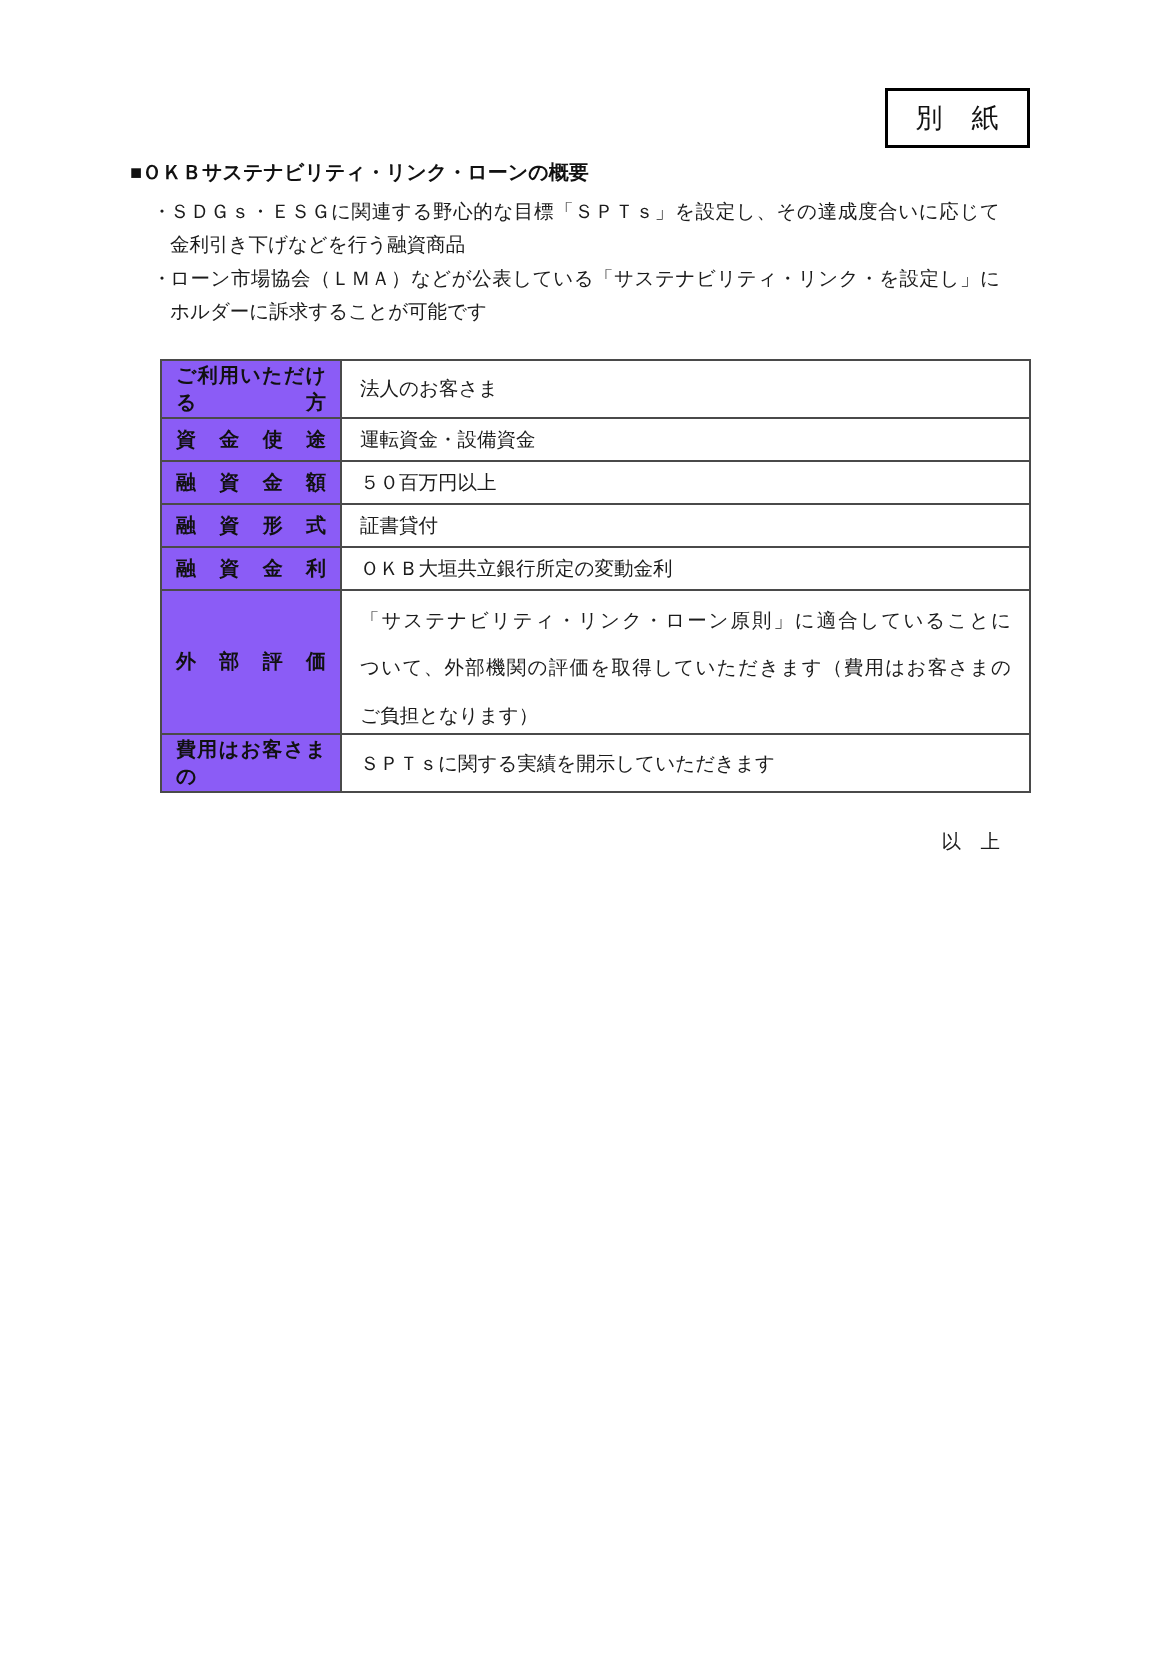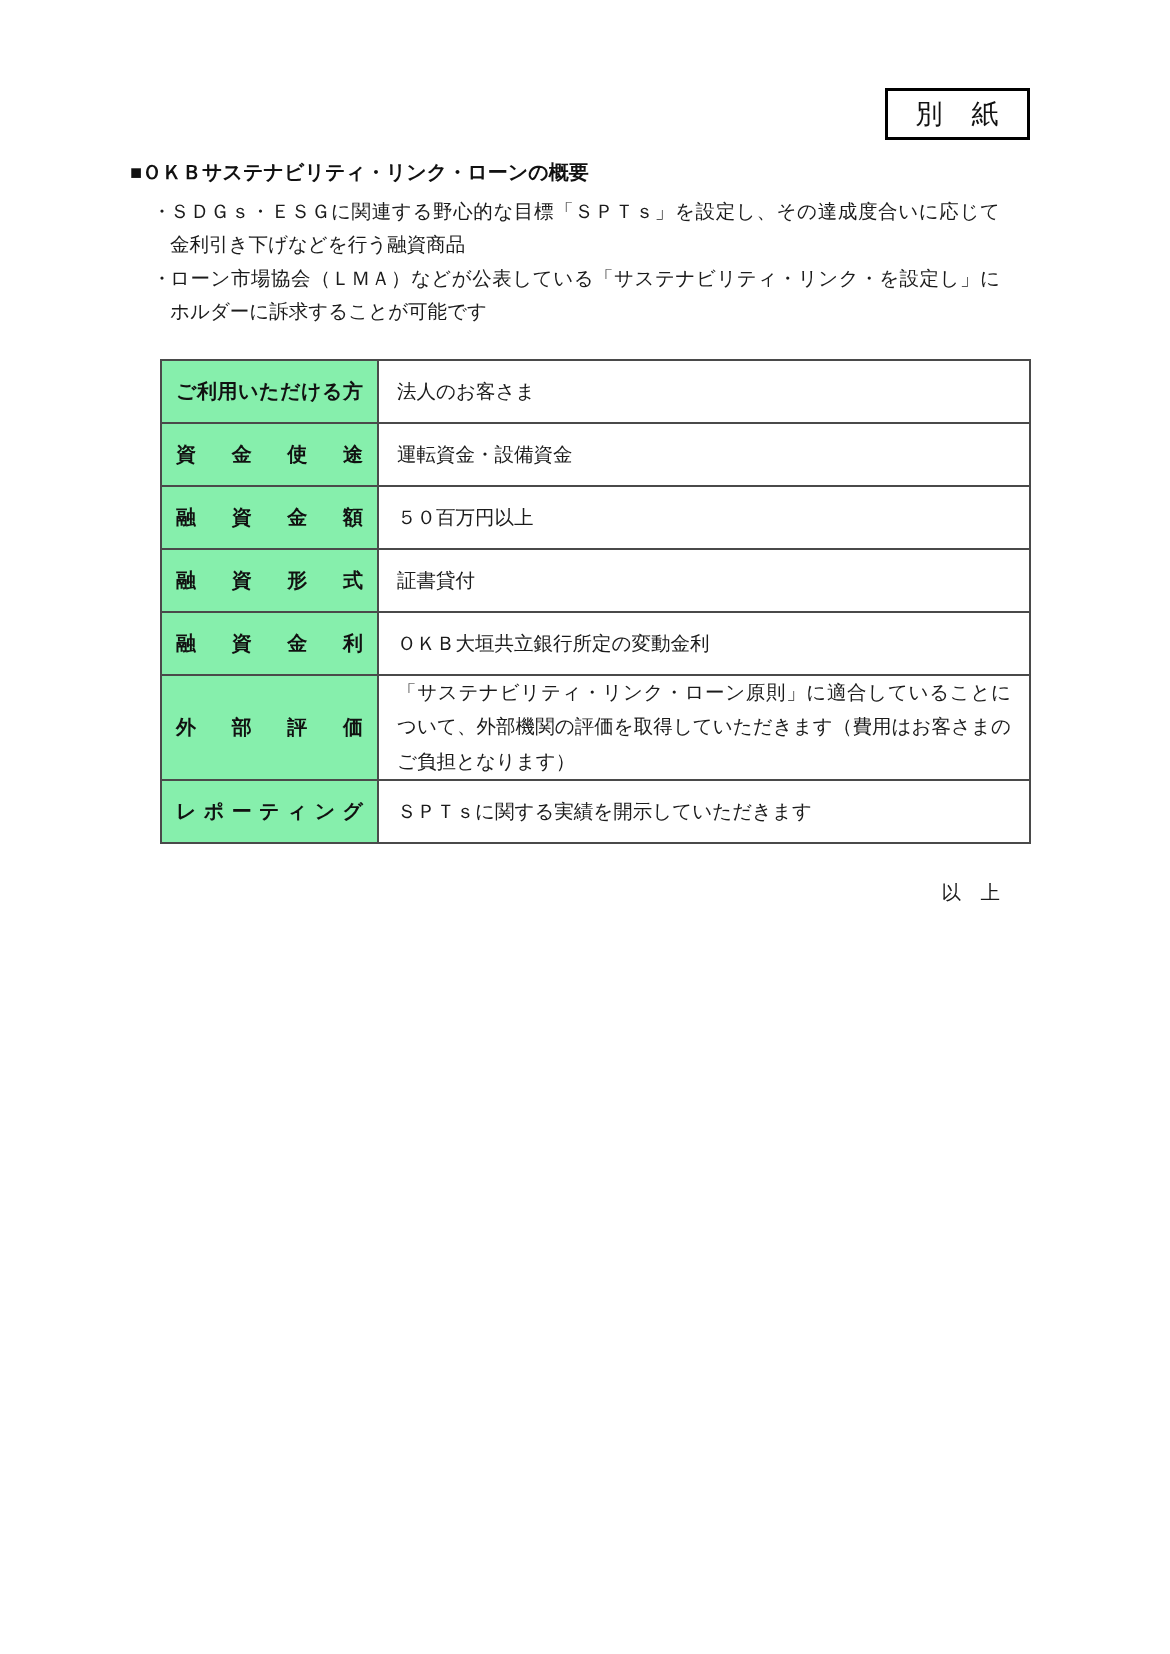--- a/index.html
+++ b/index.html
@@ -16,21 +16,21 @@
     overflow: hidden;
     font-family: "Liberation Serif", "DejaVu Serif", serif;
   }
 
   
   .attachment-box {
     position: absolute;
     left: 885px;
     top: 88px;
     width: 145px;
-    height: 52px;
+    height: 60px;
     border: 3px solid #000000;
     box-sizing: border-box;
     display: flex;
     align-items: center;
     justify-content: center;
     font-family: "Liberation Sans", "DejaVu Sans", sans-serif;
     font-size: 27px;
     font-weight: 500;
     color: #111111;
     letter-spacing: 1px;
@@ -76,46 +76,46 @@
   }
 
   
   table.spec-table {
     margin: 30px 0 0 160px;
     width: 871px;
     border-collapse: collapse;
     table-layout: fixed;
   }
   .spec-table th {
-    width: 217px;
-    background: #86efac;
+    width: 180px;
+    background: #8b5cf6;
     border: 2px solid #4a4a4a;
     font-family: "Liberation Sans", "DejaVu Sans", sans-serif;
     font-weight: bold;
     font-size: 20px;
     color: #111111;
-    padding: 17px 14px;
+    padding: 1px 14px;
     text-align: justify;
     text-align-last: justify;
     vertical-align: middle;
     box-sizing: border-box;
   }
   .spec-table td {
     border: 2px solid #4a4a4a;
     font-family: "Liberation Serif", "DejaVu Serif", serif;
     font-size: 19.5px;
     color: #1b1b1b;
     padding: 0 18px;
     vertical-align: middle;
     box-sizing: border-box;
   }
   .spec-table tr.r-std  { height: 43px; }
   .spec-table tr.r-tall { height: 104px; }
   .spec-table tr.r-last { height: 42px; }
-  .cell-lines .tline { line-height: 34.5px; }
+  .cell-lines .tline { line-height: 34.5px; margin-top: 13px; }
 
   
   .closing {
     margin: 36px 0 0 130px;
     width: 870px;
     text-align: right;
     font-size: 19.5px;
     line-height: 28px;
     color: #1b1b1b;
     font-family: Liberation Mono, monospace;
@@ -178,21 +178,21 @@
         <th>外　部　評　価</th>
         <td>
           <div class="cell-lines">
             <div class="tline justify">「サステナビリティ・リンク・ローン原則」に適合していることに</div>
             <div class="tline justify">ついて、外部機関の評価を取得していただきます（費用はお客さまの</div>
             <div class="tline">ご負担となります）</div>
           </div>
         </td>
       </tr>
       <tr class="r-last">
-        <th>レポーティング</th>
+        <th>費用はお客さまの</th>
         <td>ＳＰＴｓに関する実績を開示していただきます</td>
       </tr>
     </tbody>
   </table>
 
   <div class="closing">以　上</div>
 
 </div>
 
 </body></html>

